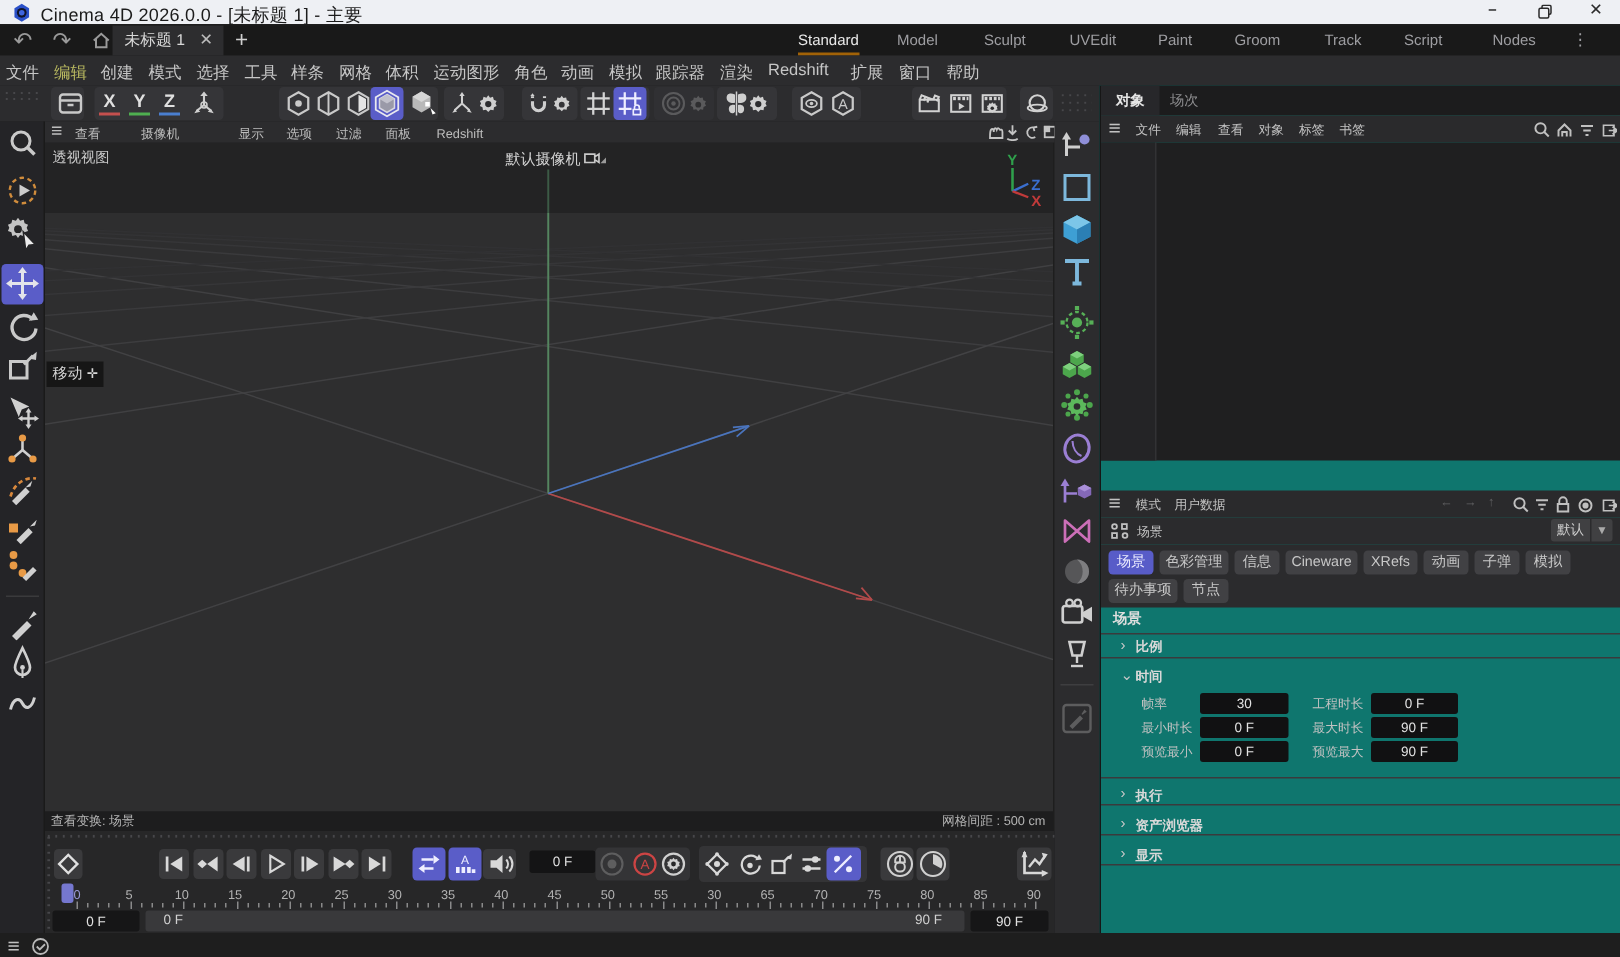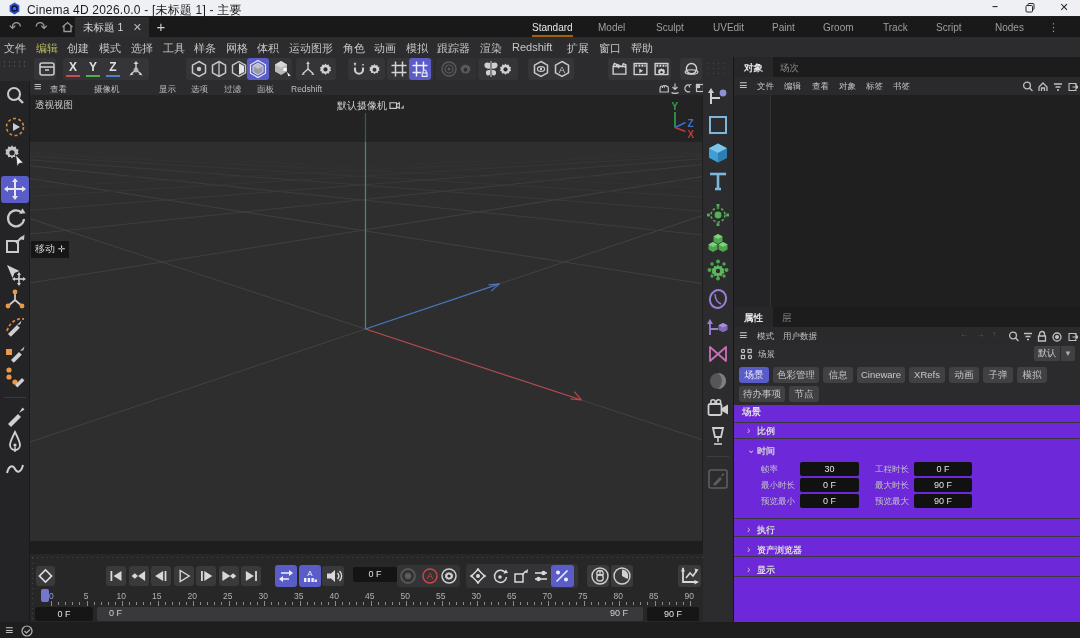--- a/index.html
+++ b/index.html
@@ -30,21 +30,21 @@
 .lic{position:absolute;left:3px;width:24px;height:24px}
 
 #vpmenu{left:30px;top:81px;width:673px;height:14px;background:#2c2c2e;color:#bdbdbd;font-size:8.5px;line-height:14px}
 #vpmenu span{position:absolute;top:1px}
 #viewport{left:30px;top:95px;width:672px;height:446px;background:#2e2e2f;overflow:hidden}
 #vpsky{position:absolute;left:0;top:0;width:672px;height:47px;background:#232324}
 #vpstatus{left:30px;top:541px;width:672px;height:13px;background:#1d1d1e;color:#b4b4b4;font-size:8.5px}
 #rightbar{left:703px;top:81px;width:30px;height:541px;background:#2c2c2e}
 .ric{position:absolute;left:3px;width:24px;height:24px}
 
-#rpanel{left:733px;top:57px;width:347px;height:565px;background:#6d28d9;border-left:1px solid #161616}
+#rpanel{left:733px;top:57px;width:347px;height:565px;background:#0f766e;border-left:1px solid #161616}
 .ptabs{position:absolute;left:0;width:347px;height:20px;background:#1c1c1d}
 .ptab{position:absolute;top:0;height:20px;line-height:21px;font-size:9.5px;padding:0 10px}
 .ptab.act{background:#27272a;color:#e6e6e6;font-weight:bold}
 .ptab.in{color:#8e8e90}
 .pmenu{position:absolute;left:0;width:347px;height:18px;background:#2a2a2c;color:#c2c2c2;font-size:8.5px}
 .pmenu span{position:absolute;top:2px}
 
 #timeline{left:30px;top:554px;width:673px;height:68px;background:#272728}
 .tlbtn{position:absolute;background:#3a3a3c;border-radius:3px}
 
@@ -437,20 +437,24 @@
         <text x="5.5" y="11" fill="#2fa04c" font-size="10" font-weight="bold" font-family="Liberation Sans">Y</text>
         <line x1="9" y1="13" x2="9" y2="28.5" stroke="#2fa04c" stroke-width="1.7"></line>
         <line x1="9" y1="28.5" x2="19.5" y2="23.5" stroke="#3a6fd0" stroke-width="1.6"></line>
         <line x1="9" y1="28.5" x2="19.5" y2="32.5" stroke="#c03a3a" stroke-width="1.6"></line>
         <text x="21.5" y="27.5" fill="#3a6fd0" font-size="10" font-weight="bold" font-family="Liberation Sans">Z</text>
         <text x="21.5" y="38.5" fill="#c03a3a" font-size="10" font-weight="bold" font-family="Liberation Sans">X</text>
       </svg>
  <div class="abs" style="left:1px;top:146px;background:#161616;color:#d6d6d6;font-size:10px;padding:1px 4px 2px 4px">移动 <span style="font-size:9px">✛</span></div>
 </div>
 
+<div class="abs" id="vpstatus">
+ <span class="abs" style="left:4px;top:1px">查看变换: 场景</span>
+ <span class="abs" style="right:5px;top:1px">网格间距 : 500 cm</span>
+</div>
 
 <div class="abs" id="rightbar">
  <svg class="ric" style="top:3px" viewBox="0 0 24 24">
         <path d="M5 20 V8 M5 14 h9" fill="none" stroke="#cfcfcf" stroke-width="2"></path>
         <polygon points="5,4 8,9 2,9" fill="#cfcfcf"></polygon>
         <circle cx="17" cy="9" r="3.4" fill="#8f8fd8"></circle>
       </svg>
  <svg class="ric" style="top:32px" viewBox="0 0 24 24">
         <rect x="4" y="4" width="16" height="16" fill="none" stroke="#7db8dc" stroke-width="2"></rect>
       </svg>
@@ -561,24 +565,20 @@
             <path d="M32 4 h8 M33.5 7 h5 M35 10 h2"></path>
             <path d="M47 3.5 h7 v7 h-7z M50.5 7 h6 M53 4.5 l3.5 2.5 l-3.5 2.5" stroke-width="1.1"></path>
           </g>
         </svg>
  </div>
  <div class="abs" style="left:0;top:38px;width:347px;height:212px;background:#1f1f20">
   <div class="abs" style="left:0;top:0;width:36px;height:212px;background:#242426"></div>
   <div class="abs" style="left:36px;top:0;width:1px;height:212px;background:#323234"></div>
  </div>
 
- <div class="ptabs" style="top:250px">
-  <div class="ptab act" style="left:0">属性</div>
-  <div class="ptab in" style="left:38px">层</div>
- </div>
  <div class="pmenu" style="top:270px">
   <span style="left:5px;font-size:14px;top:0">≡</span>
   <span style="left:23px;top:4px">模式</span>
         <span style="left:49px;top:4px">用户数据</span>
   <span class="abs" style="left:226px;top:2px;color:#606062">←</span>
         <span class="abs" style="left:242px;top:2px;color:#606062">→</span>
         <span class="abs" style="left:258px;top:2px;color:#606062">↑</span>
   <svg class="abs" style="left:274px;top:3px" width="70" height="13" viewBox="0 0 70 13">
           <g stroke="#c0c0c0" stroke-width="1.3" fill="none">
             <circle cx="5" cy="5.5" r="3.4"></circle>

